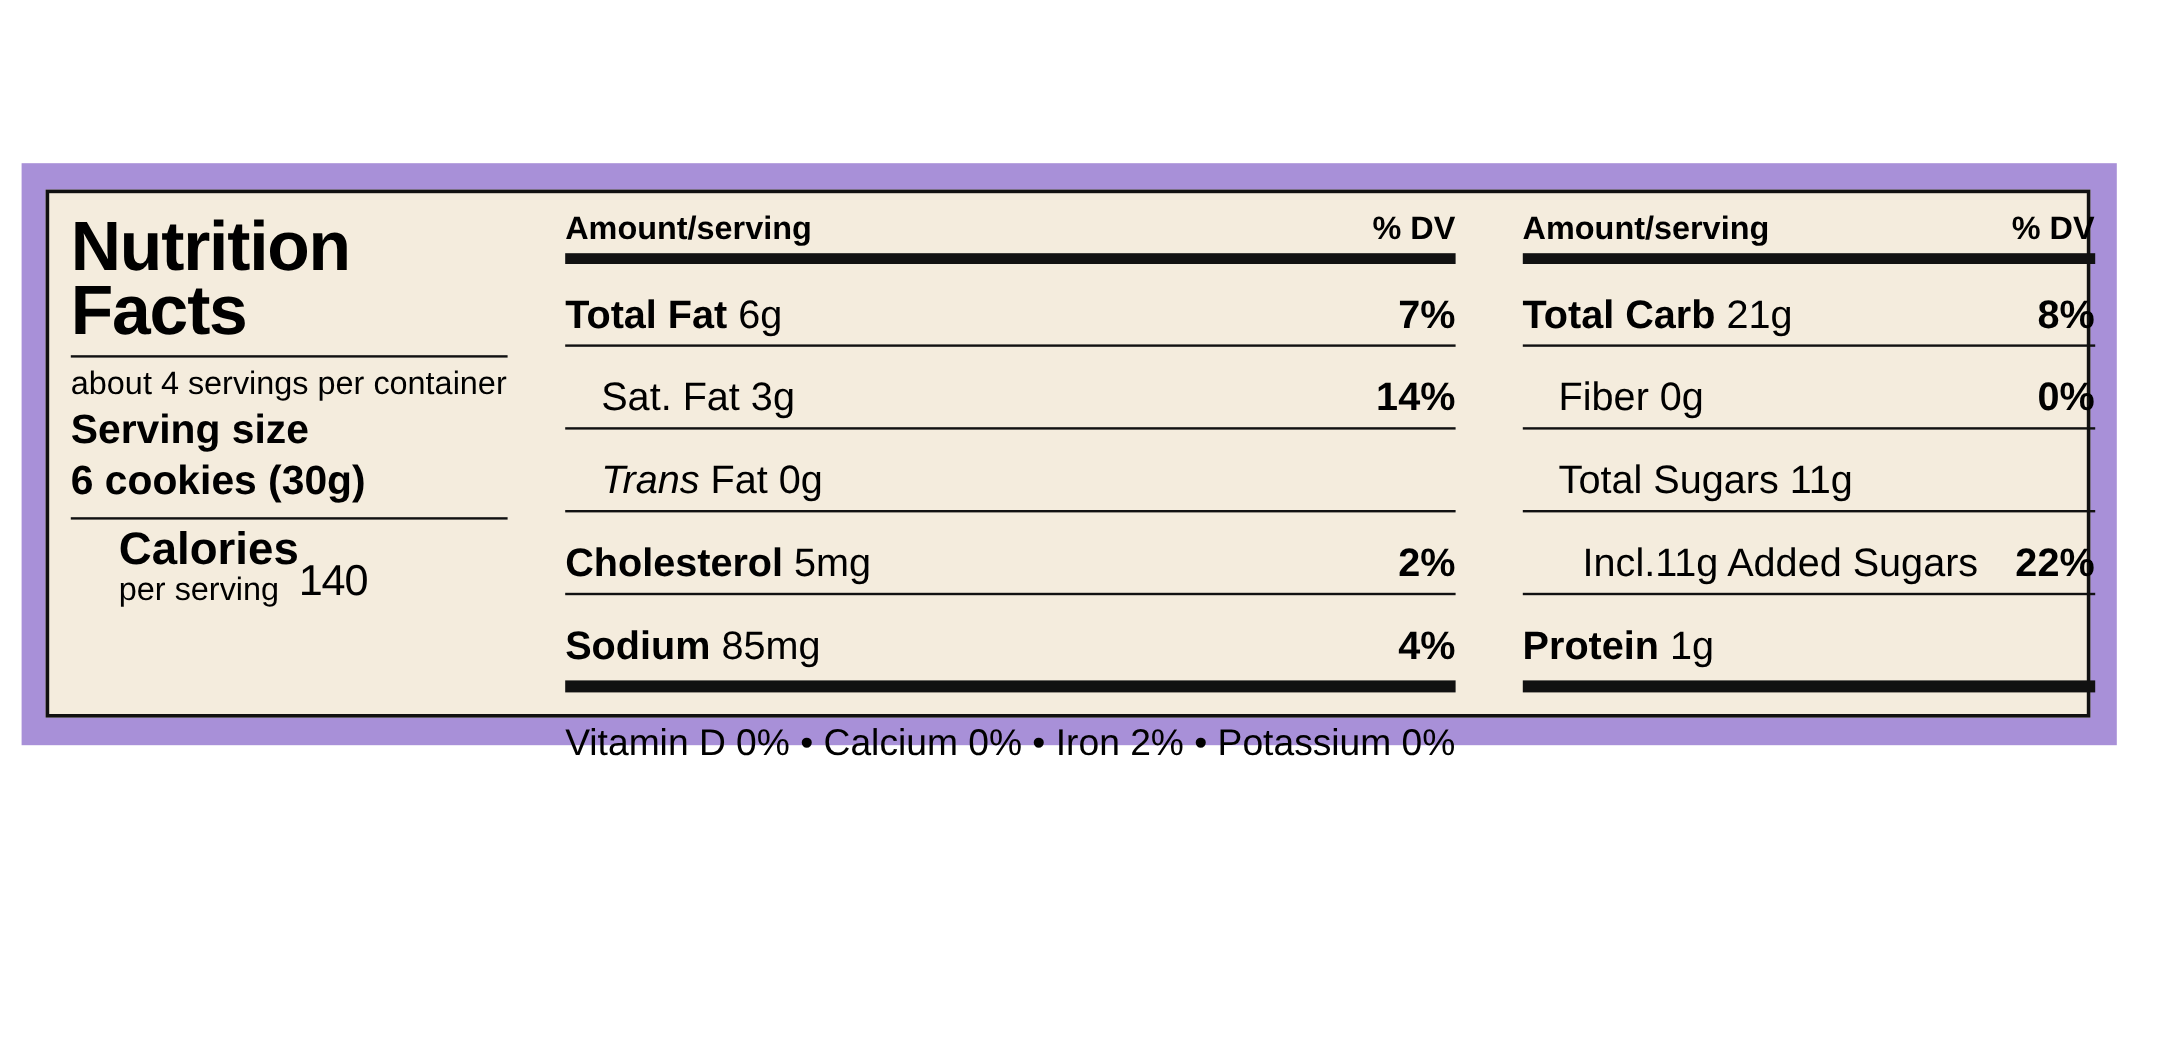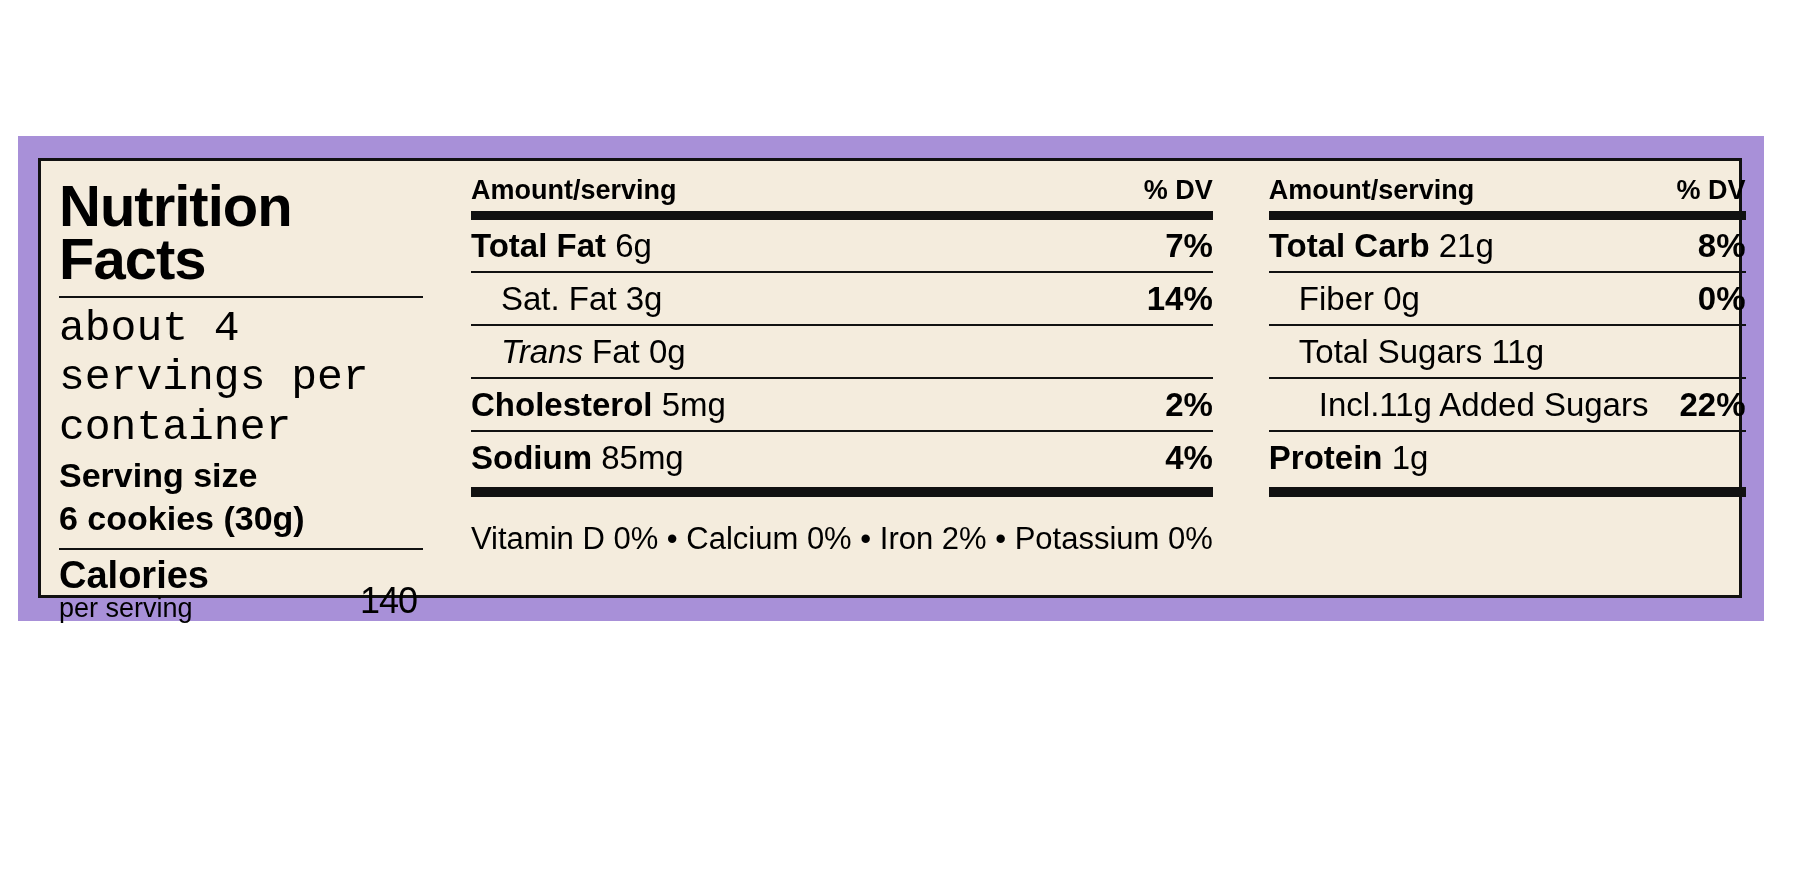--- a/index.html
+++ b/index.html
@@ -53,36 +53,35 @@
     font-size: 58px;
     line-height: 0.92;
     letter-spacing: -1px;
     margin: 6px 0 0 0;
   }
   .rule-thin {
     border-bottom: 2px solid #111111;
     margin: 10px 0 6px 0;
   }
   .servings {
-    font-size: 43px;
+    font-size: 27px;
     line-height: 1.15;
     font-weight: 400;
-    font-family: Liberation Mono, monospace;
   }
   .serving-size {
     font-size: 34px;
     font-weight: bold;
     line-height: 1.15;
     margin-top: 4px;
   }
   .calories-row {
     display: flex;
     align-items: flex-end;
-    justify-content: space-between;
     margin-top: 2px;
+    margin-left: 40px;
   }
   .cal-label-wrap {
     line-height: 1.0;
   }
   .cal-word {
     font-size: 38px;
     font-weight: bold;
     display: block;
   }
   .cal-sub {
@@ -122,21 +121,21 @@
   }
   .bar-bottom {
     border-bottom: 10px solid #111111;
     margin-top: 4px;
   }
   .nutr-row {
     display: flex;
     justify-content: space-between;
     align-items: center;
     border-bottom: 2px solid #111111;
-    padding: 7px 0 6px 0;
+    padding: 23px 0 6px 0;
     font-size: 33px;
   }
   .nutr-row.nounder { border-bottom: none; }
   .nm { white-space: nowrap; }
   .nm b { font-weight: bold; }
   .nm .light { font-weight: 400; }
   .nm .ital { font-style: italic; font-weight: 400; margin-top: 37px; }
   .indent1 { padding-left: 30px; }
   .indent2 { padding-left: 50px; gap: 31px; }
   .dv { font-weight: bold; white-space: nowrap; }

